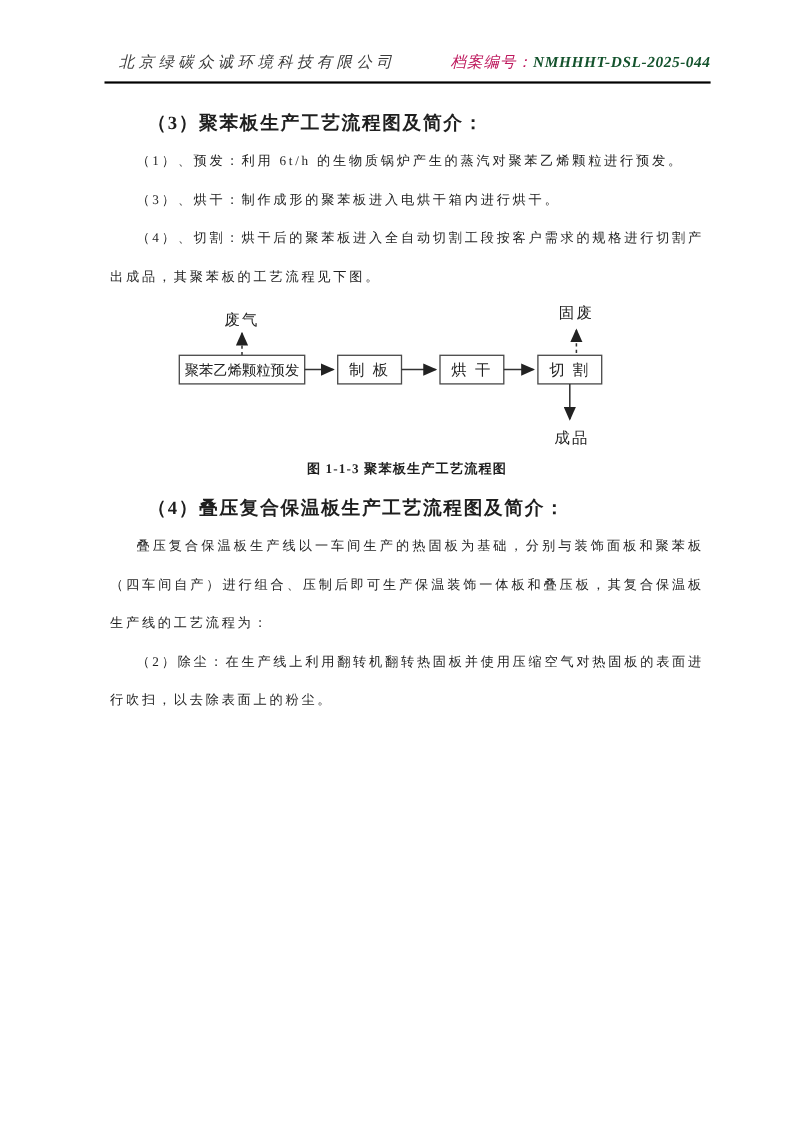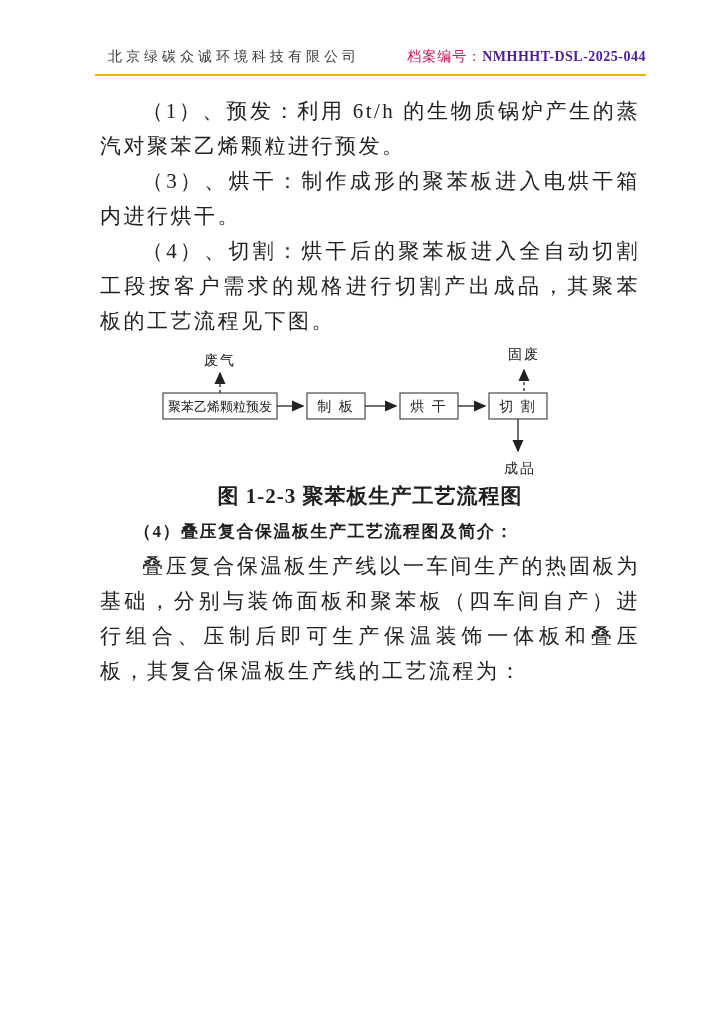--- a/index.html
+++ b/index.html
@@ -10,39 +10,40 @@
     color: #1f1f1f;
     position: relative;
     overflow: hidden;
   }
   .page { position: relative; width: 724px; height: 1024px; background: #fff; }
 
   
   .header {
     margin: 48px 78px 0 95px;
     padding: 0 0 8px 0;
-    border-bottom: 2px solid #eab308;
+    border-bottom: 2px solid #000000;
     display: flex;
     justify-content: space-between;
     align-items: flex-end;
+    font-style: italic;
   }
   .company {
     padding-left: 13px;
     font-size: 14px;
     letter-spacing: 4px;
     color: #3b3b3b;
   }
   .file-no { font-size: 14px; white-space: nowrap; }
   .file-label { color: #be185d; letter-spacing: 1px; }
-  .file-value { color: #4c1d95; font-weight: 600; letter-spacing: .5px; }
+  .file-value { color: #14532d; font-weight: 600; letter-spacing: .5px; }
 
   
   .content { margin: 18px 84px 0 100px; }
   .content p {
-    font-size: 21px;
+    font-size: 12px;
     line-height: 35px;
     letter-spacing: 2.5px;
     text-align: justify;
     text-indent: 2em;
   }
   .content p.heading {
     font-weight: bold;
     font-size: 17px;
     letter-spacing: 1.5px;
   }
@@ -77,20 +78,21 @@
 <body>
 
 <div class="page">
 
   <div class="header">
     <span class="company">北京绿碳众诚环境科技有限公司</span>
     <span class="file-no"><span class="file-label">档案编号：</span><span class="file-value">NMHHHT-DSL-2025-044</span></span>
   </div>
 
   <div class="content">
+    <p class="heading">（3）聚苯板生产工艺流程图及简介：</p>
     <p>（1）、预发：利用 6t/h 的生物质锅炉产生的蒸汽对聚苯乙烯颗粒进行预发。</p>
     <p>（3）、烘干：制作成形的聚苯板进入电烘干箱内进行烘干。</p>
     <p>（4）、切割：烘干后的聚苯板进入全自动切割工段按客户需求的规格进行切割产出成品，其聚苯板的工艺流程见下图。</p>
 
     <div class="diagram">
       <svg width="540" height="136" viewBox="0 0 540 136" xmlns="http://www.w3.org/2000/svg">
         <defs>
           <marker id="arrowR" markerWidth="9" markerHeight="8" refX="8" refY="4" orient="auto">
             <path d="M0,0 L9,4 L0,8 Z" fill="#222"></path>
           </marker>
@@ -116,23 +118,24 @@
 
         <line class="flow-line" x1="177" y1="63" x2="203" y2="63" marker-end="url(#arrowR)"></line>
         <line class="flow-line" x1="265" y1="63" x2="296" y2="63" marker-end="url(#arrowR)"></line>
         <line class="flow-line" x1="358" y1="63" x2="385" y2="63" marker-end="url(#arrowR)"></line>
 
         <line class="flow-line" x1="418" y1="76" x2="418" y2="108" marker-end="url(#arrowR)"></line>
         <text x="420" y="130" font-size="14" letter-spacing="2" text-anchor="middle">成品</text>
       </svg>
     </div>
 
-    <p class="caption">图 1-2-3 聚苯板生产工艺流程图</p>
+    <p class="caption">图 1-1-3 聚苯板生产工艺流程图</p>
 
     <p class="heading">（4）叠压复合保温板生产工艺流程图及简介：</p>
     <p>叠压复合保温板生产线以一车间生产的热固板为基础，分别与装饰面板和聚苯板（四车间自产）进行组合、压制后即可生产保温装饰一体板和叠压板，其复合保温板生产线的工艺流程为：</p>
+    <p>（2）除尘：在生产线上利用翻转机翻转热固板并使用压缩空气对热固板的表面进行吹扫，以去除表面上的粉尘。</p>
   </div>
 
   <div class="footer">
     <span>10</span>
   </div>
 
 </div>
 
 </body></html>

